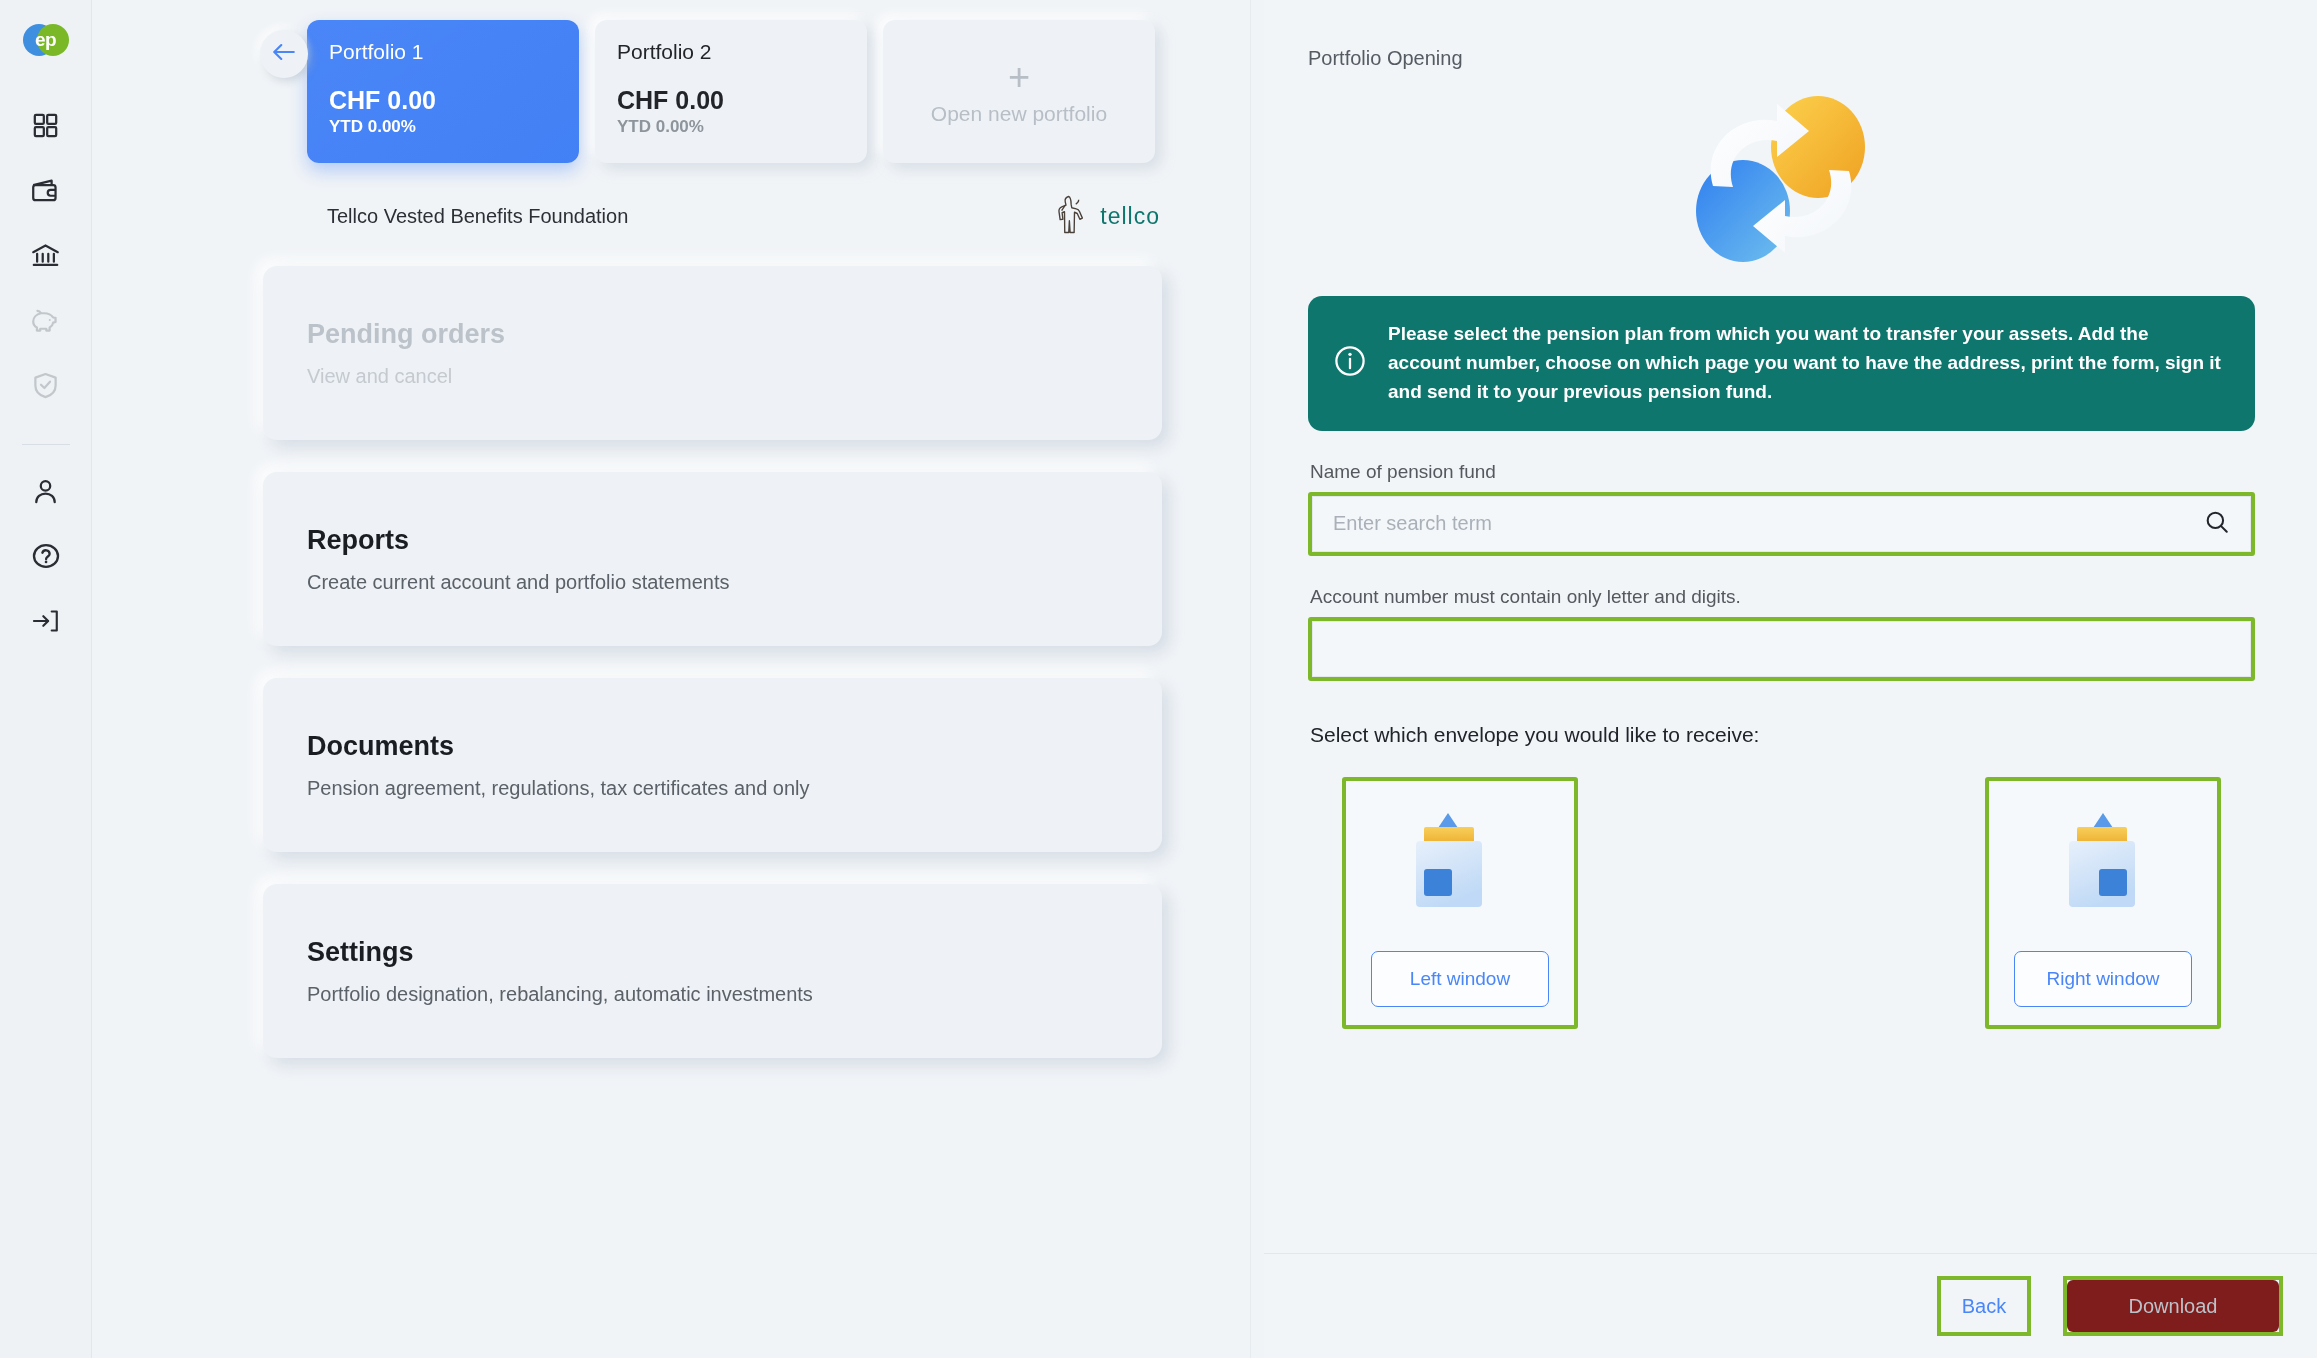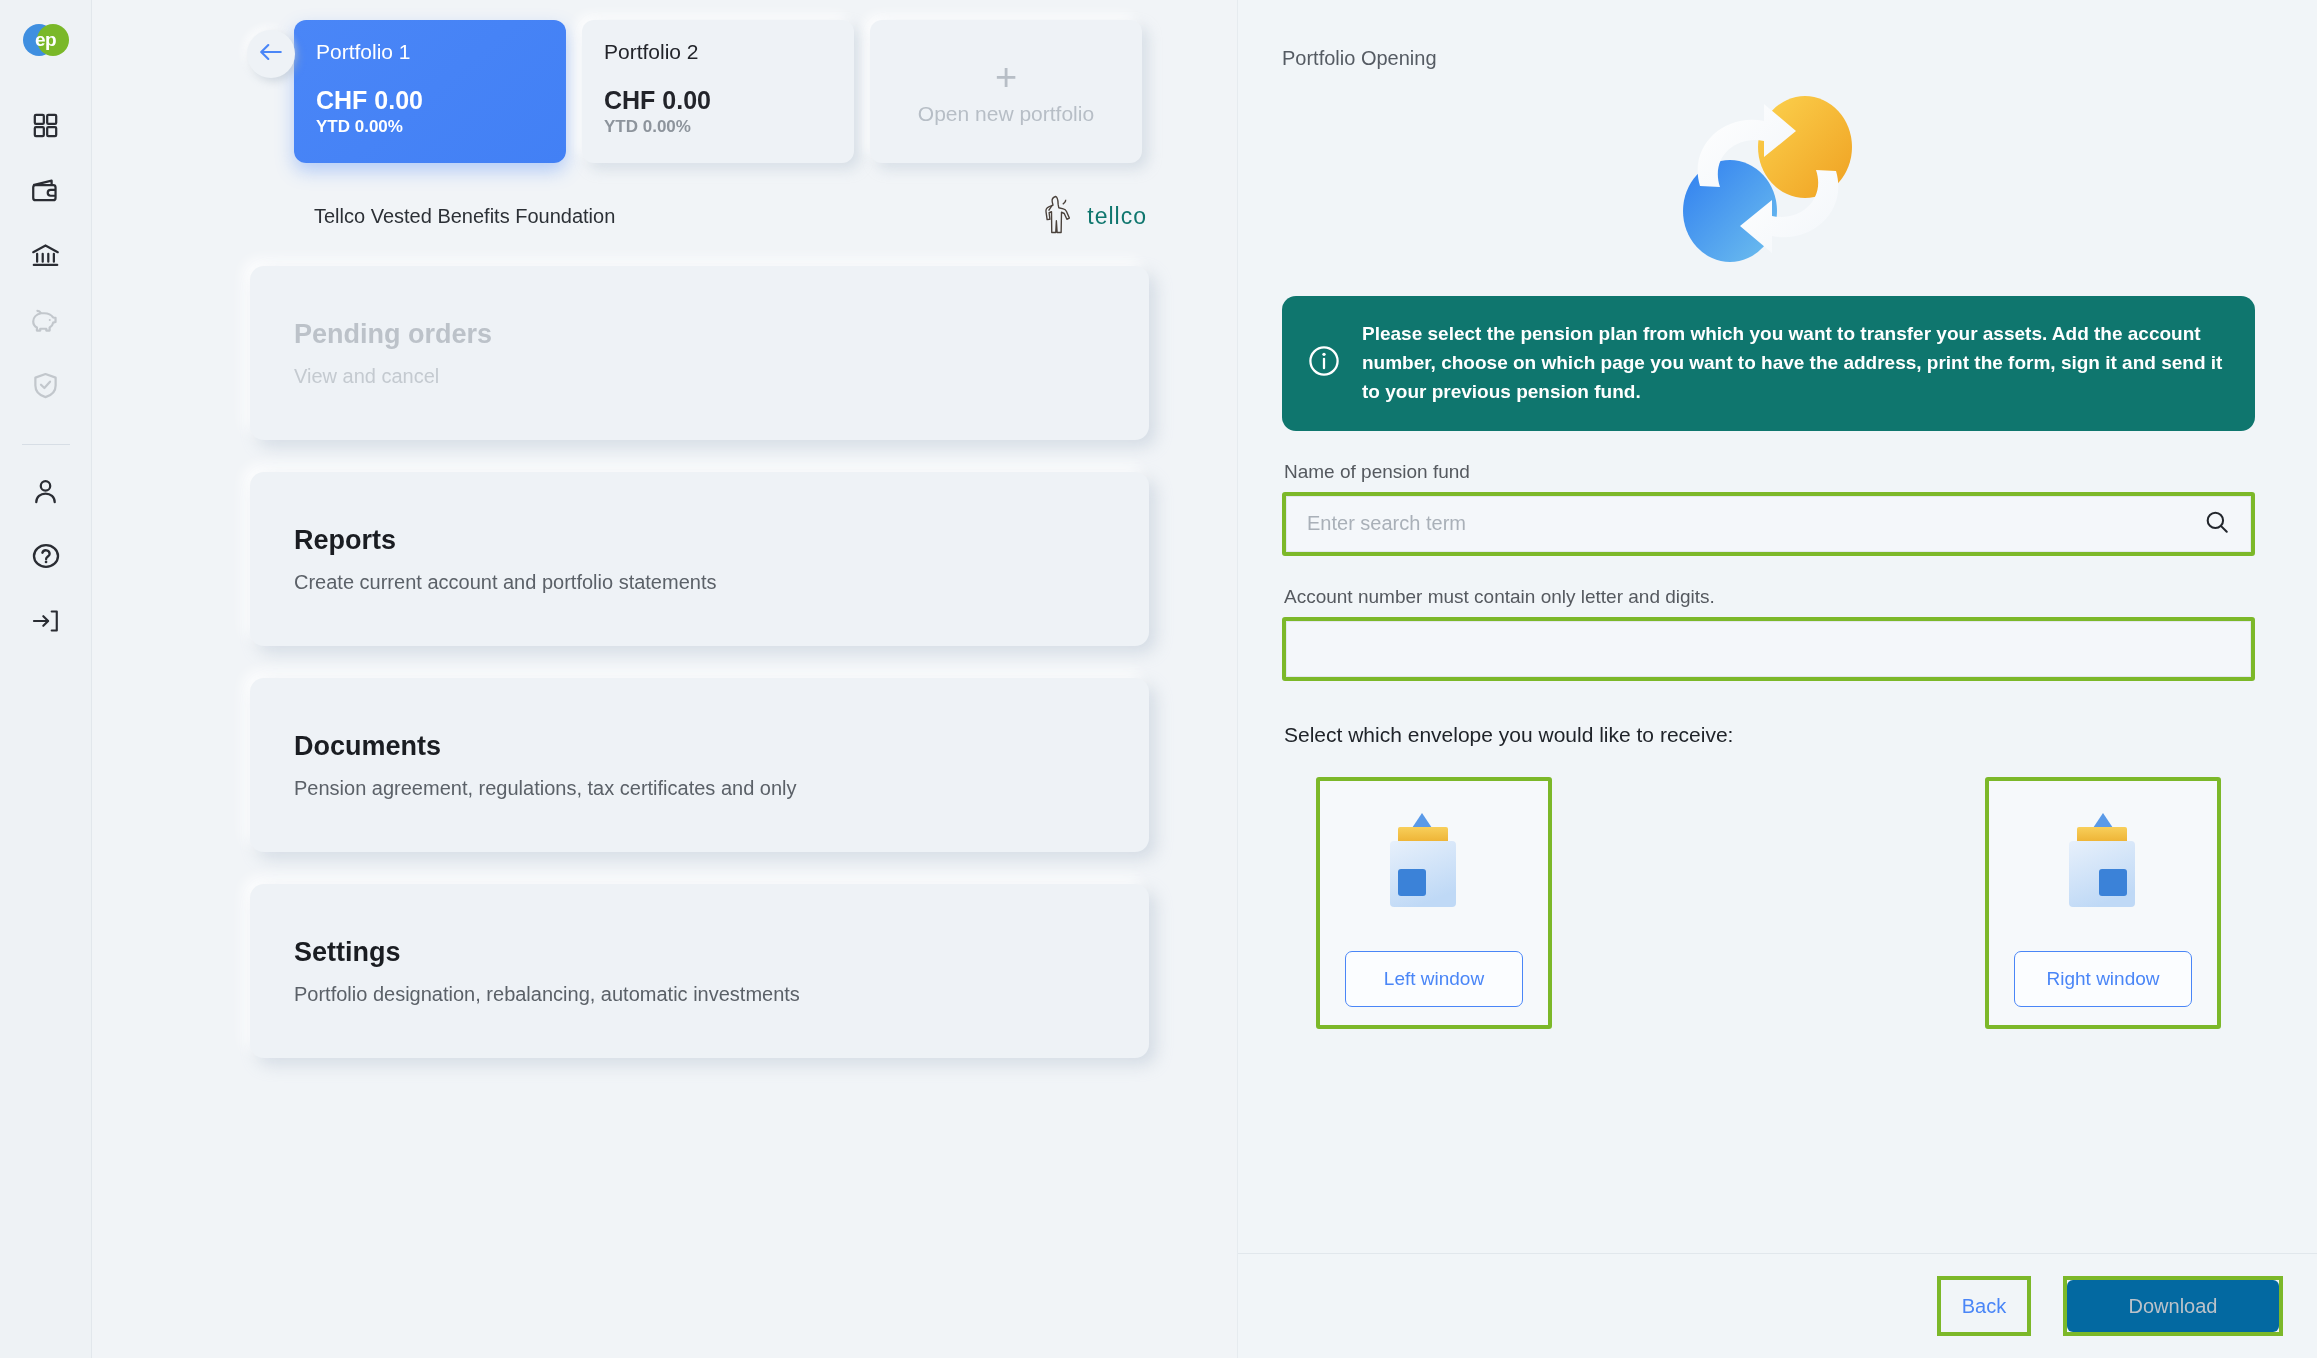--- a/index.html
+++ b/index.html
@@ -2,21 +2,21 @@
 <html><head>
 <meta charset="utf-8">
 <style>
   * { box-sizing: border-box; margin: 0; padding: 0; }
   html, body {
     width: 2317px; height: 1358px;
     font-family: "Liberation Sans", sans-serif;
     background: #f1f4f7;
     overflow: hidden;
   }
-  .app { display: flex; width: 2317px; height: 1358px; }
+  .app { display: flex; width: 2317px; height: 1358px; gap: 13px; }
 
   
   .sidebar {
     width: 92px; height: 100%;
     background: #eef2f5;
     border-right: 1px solid #e2e7ec;
     display: flex; flex-direction: column; align-items: center;
     padding-top: 24px;
     flex: 0 0 92px;
   }
@@ -166,21 +166,21 @@
     display: flex; align-items: center; justify-content: flex-end;
     gap: 32px; padding-right: 34px;
   }
   .foot-btn {
     height: 52px; border-radius: 6px; border: 1px solid transparent;
     background: transparent; font-size: 20px;
     font-family: "Liberation Sans", sans-serif; cursor: pointer;
     display: flex; align-items: center; justify-content: center;
   }
   .foot-back { color: #4a86f7; width: 86px; }
-  .foot-dl { color: #bcc2c9; width: 212px; background: #0369a1; cursor: default; }
+  .foot-dl { color: #bcc2c9; width: 212px; background: #7f1d1d; cursor: default; }
   .hl-wrap { border: 4px solid #7cb829; display: inline-flex; }
 </style>
 </head>
 <body>
 
 <div class="app">
 
   <div class="sidebar">
     <div class="logo">
       <div class="c1"></div>

